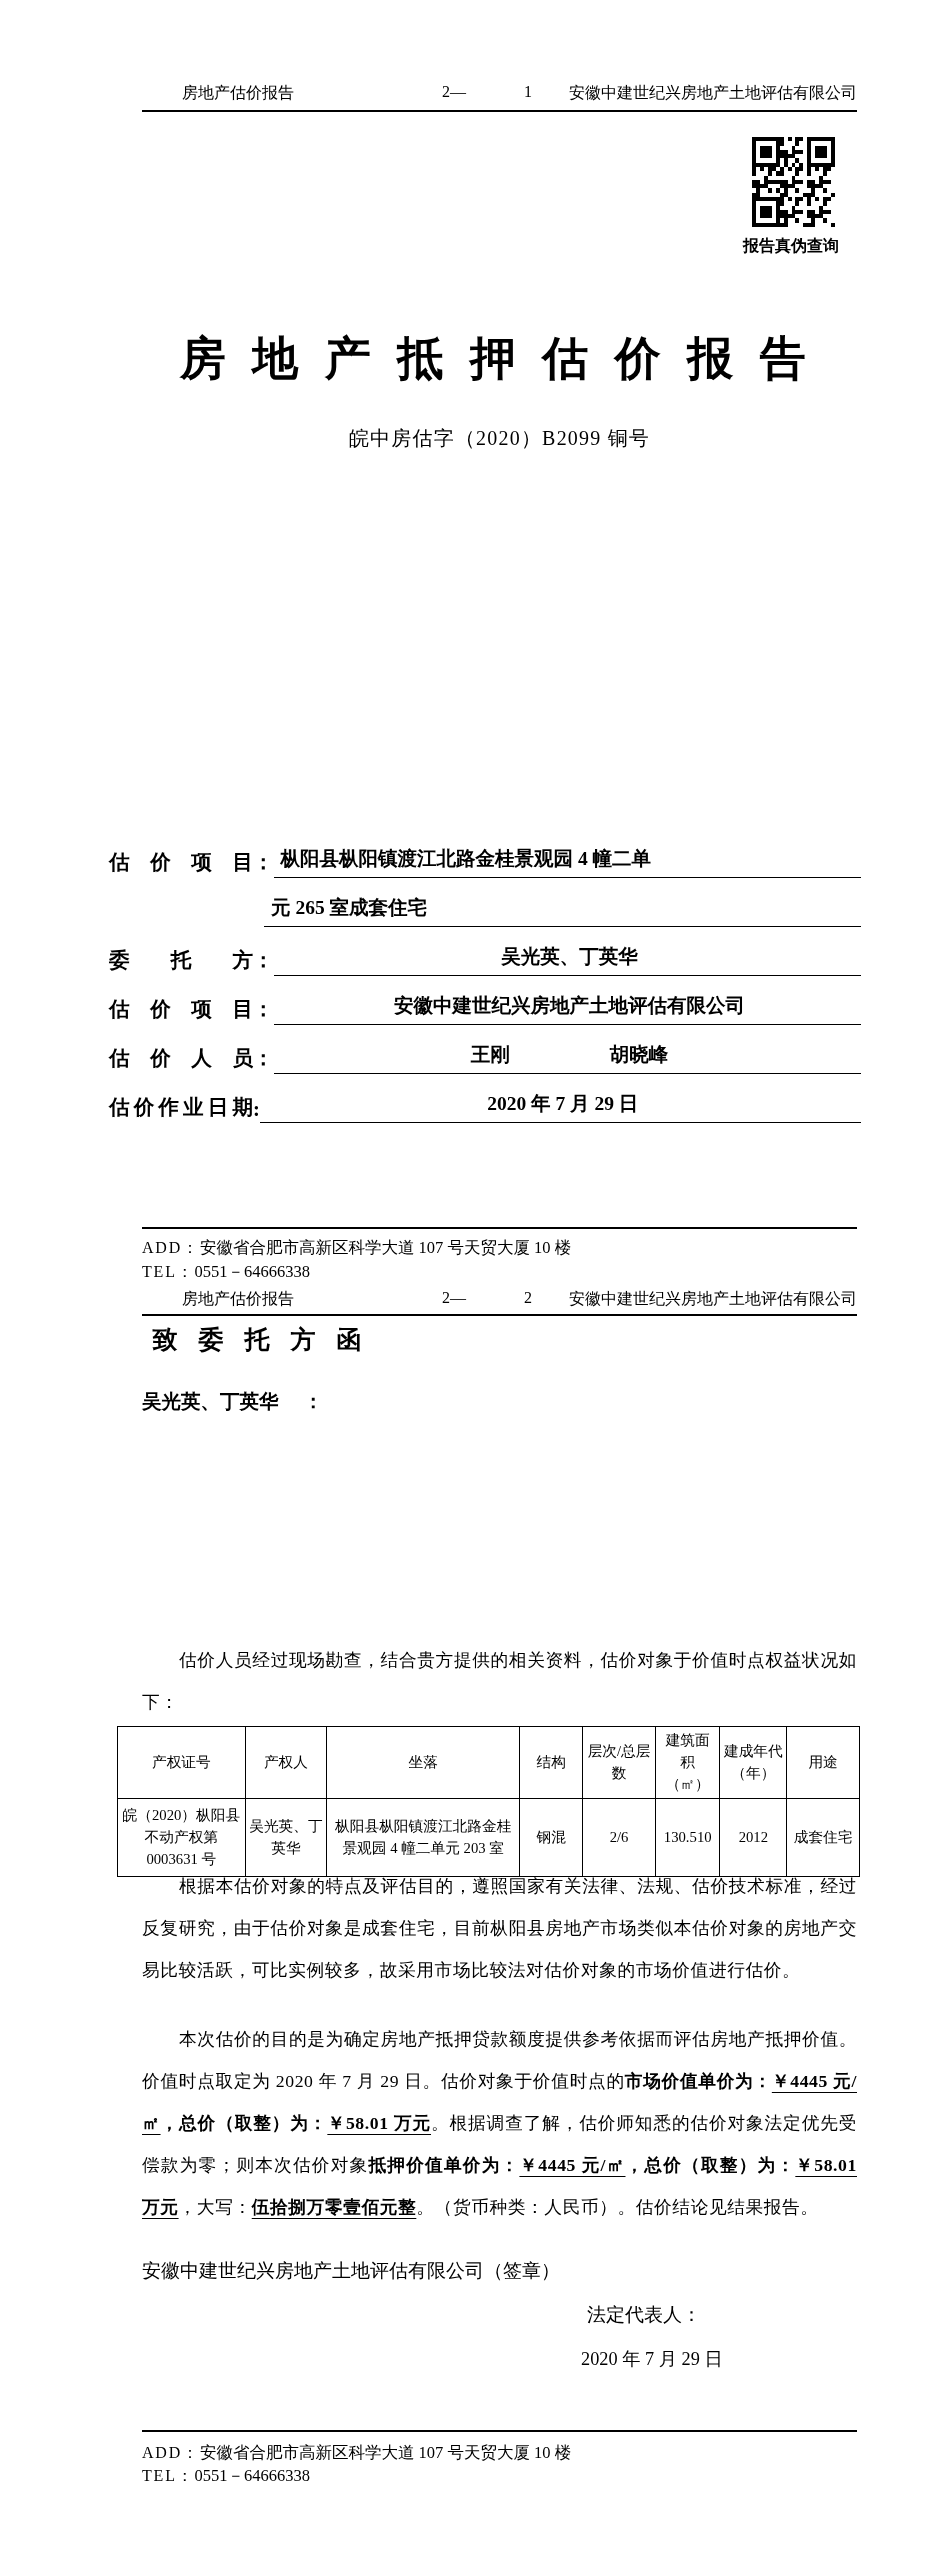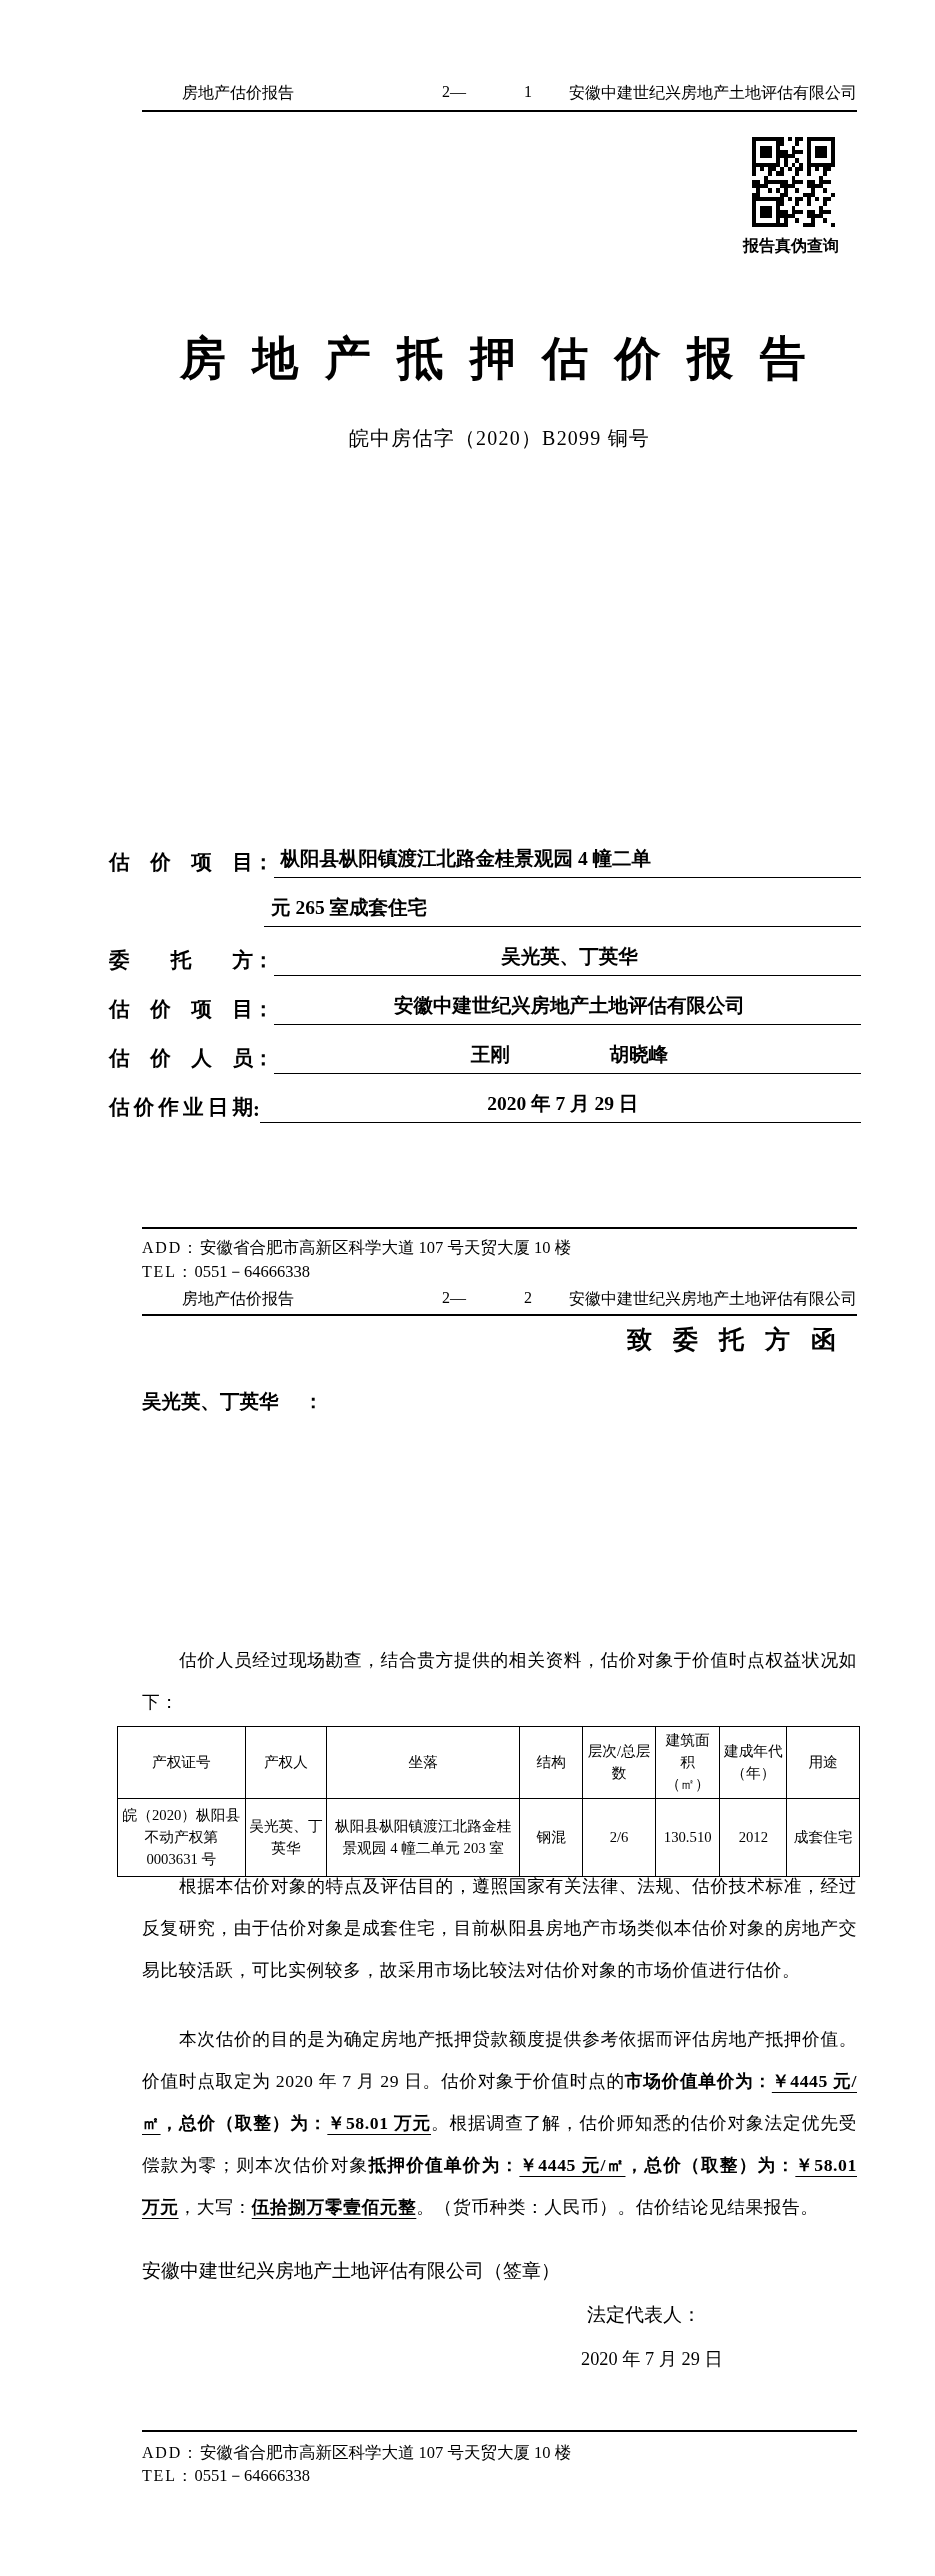--- a/index.html
+++ b/index.html
@@ -31,21 +31,21 @@
   .cfspacer{width:155px;}
   .cfvalue{flex:1;border-bottom:1.8px solid #000;font-size:19.5px;font-weight:bold;
     padding:0 2.4px 4.7px 7px;white-space:nowrap;}
   .cfcenter{text-align:center;}
   .cfnames span.gap{display:inline-block;width:100px;}
   
   .foot{position:absolute;left:142px;width:715px;font-size:16px;}
   .foot .lat{letter-spacing:1.8px;}
   .foot .val{font-size:16.5px;margin-left:0;}
   
-  .lettertitle{position:absolute;left:142px;top:1323px;width:715px;text-align:right;
+  .lettertitle{position:absolute;left:142px;top:1323px;width:715px;text-align:left;
     font-size:25px;font-weight:bold;letter-spacing:21px;white-space:nowrap;padding-left:10.6px;box-sizing:border-box;}
   .salutation{position:absolute;left:142px;top:1388px;font-size:19.5px;font-weight:bold;}
   .salutation .colon{margin-left:25px;}
   .para{position:absolute;left:142px;width:715px;font-size:17.7px;line-height:42px;
     letter-spacing:0.6px;text-align:justify;text-justify:inter-ideograph;}
   .para.indent{text-indent:37px;}
   .para .b{font-weight:bold;}
   .para .u{text-decoration:underline;text-underline-offset:5.3px;text-decoration-thickness:1.2px;}
   
   .ptable{position:absolute;left:117px;top:1726px;width:743px;border-collapse:collapse;

